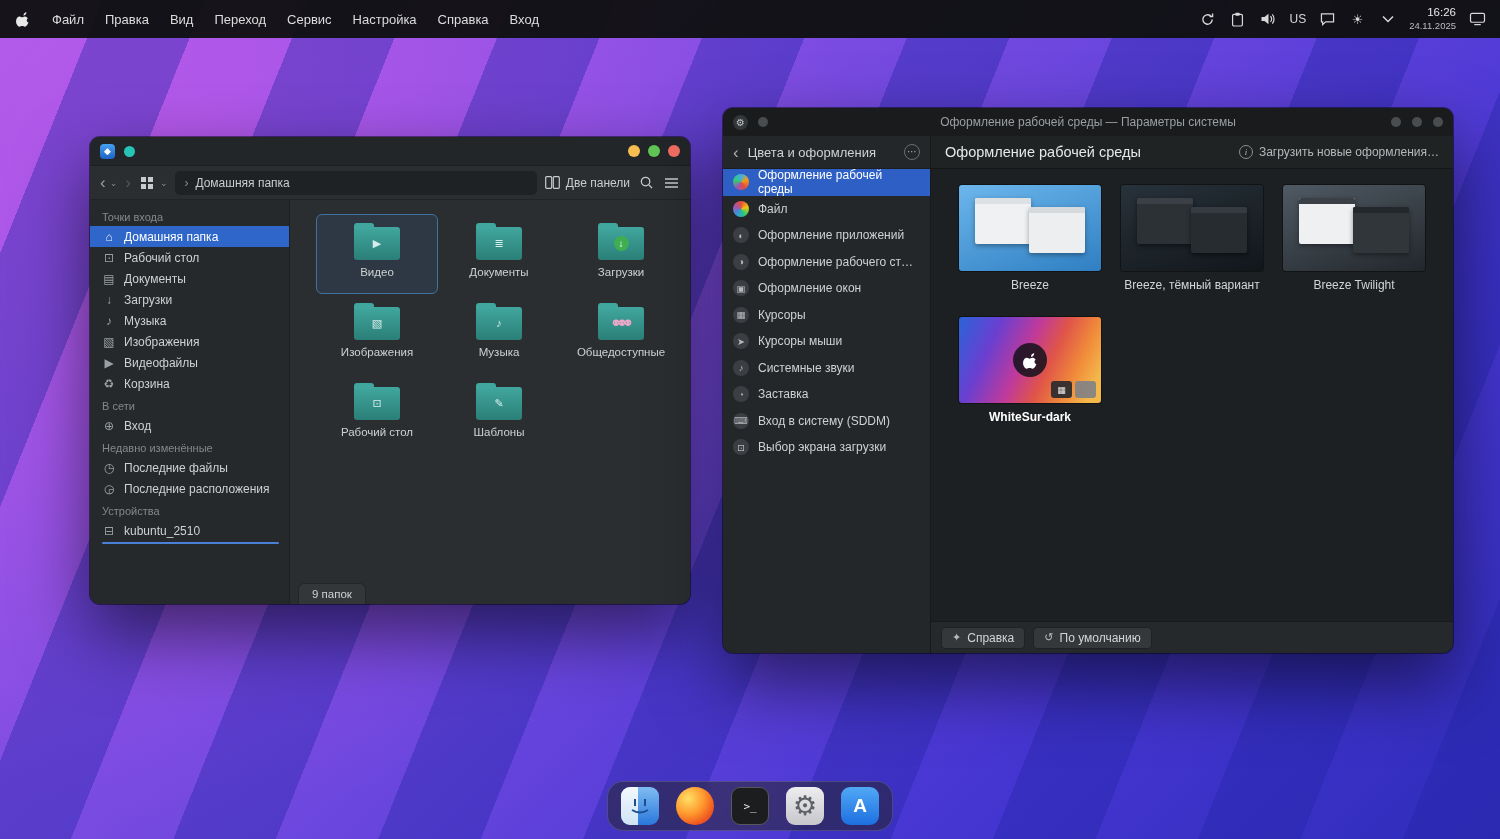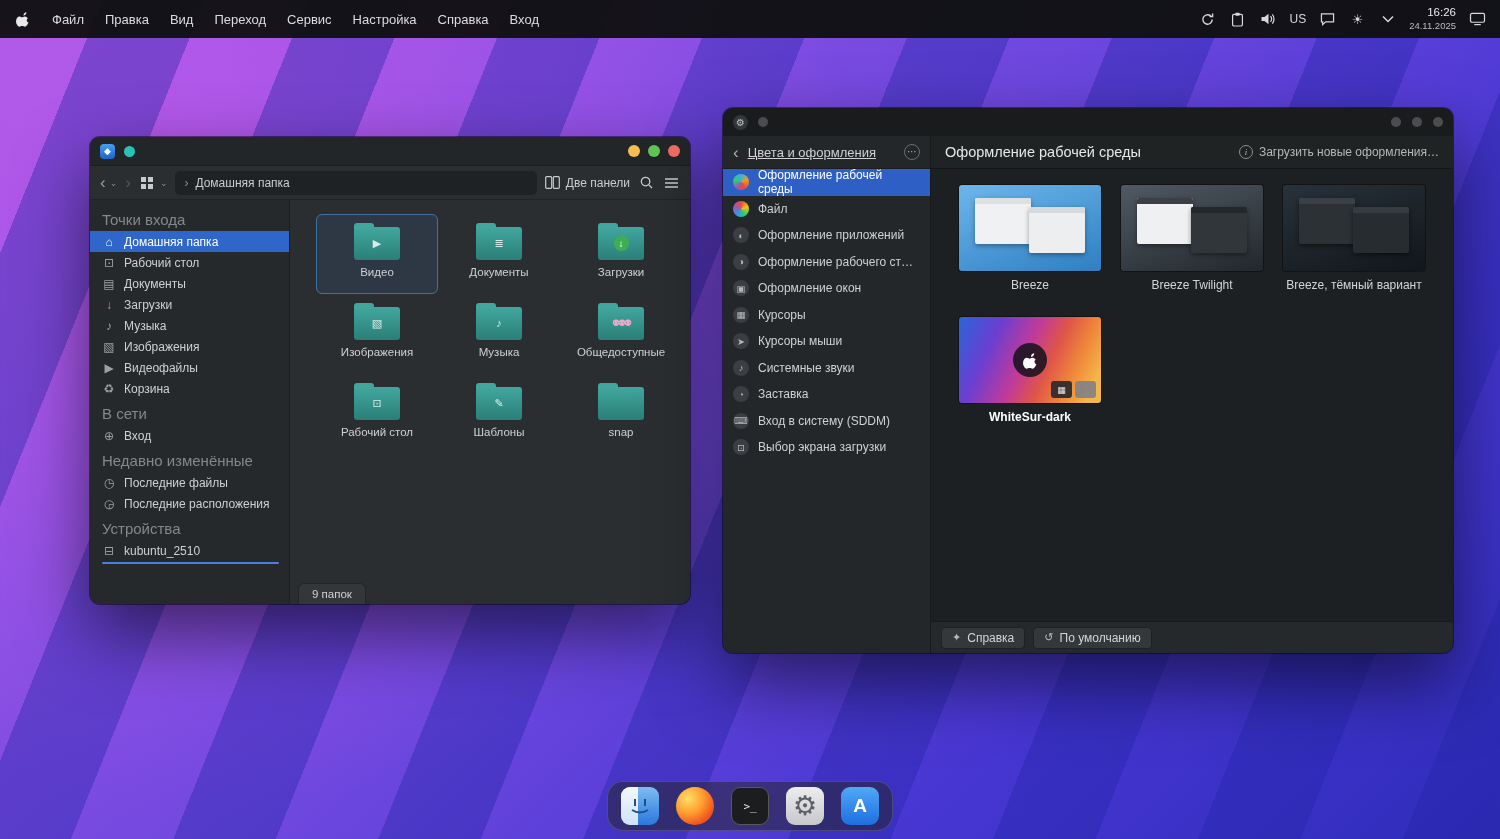--- a/index.html
+++ b/index.html
@@ -42,21 +42,21 @@
     background:#2b2e30;border-bottom:1px solid #212426;font-size:12px;}
   .nav{color:#9aa0a4;font-size:17px;line-height:1;}
   .nav.dis{color:#55595c;}
   .mini-chev{color:#8a8f93;font-size:9px;margin-left:-4px;}
   .breadcrumb{flex:1;height:24px;background:#1f2224;border-radius:5px;display:flex;align-items:center;
     gap:7px;padding:0 9px;color:#caccce;}
   .bc-chev{color:#8a8f93;}
   .split-btn{display:flex;align-items:center;gap:6px;color:#caccce;}
   .d-body{flex:1;display:flex;min-height:0;}
   .d-sidebar{width:200px;flex:none;background:#26292b;border-right:1px solid #1d2022;padding-top:5px;font-size:12px;overflow:hidden;}
-  .side-label{color:#84888c;font-size:15px;padding:6px 12px 3px;}
+  .side-label{color:#84888c;font-size:11px;padding:6px 12px 3px;}
   .side-item{display:flex;align-items:center;gap:8px;height:21px;padding:0 12px;color:#ced1d3;}
   .side-item .si{width:14px;flex:none;text-align:center;color:#9aa0a4;font-size:12px;line-height:1;}
   .side-item.selected{background:#2e66c9;color:#fff;}
   .side-item.selected .si{color:#e8eefc;}
   .dev-underline{height:2px;background:#4a80d8;margin:1px 10px 0 12px;border-radius:1px;}
   .d-main{flex:1;position:relative;background:#2b2e30;}
   .folders-grid{display:grid;grid-template-columns:repeat(3,122px);grid-auto-rows:80px;margin:14px 0 0 26px;}
   .tile{display:flex;flex-direction:column;align-items:center;padding-top:6px;border:1px solid transparent;border-radius:6px;}
   .tile.selected{background:rgba(62,112,176,.16);border-color:#41719f;}
   .tile-label{margin-top:6px;font-size:11.5px;color:#ced1d3;}
@@ -76,21 +76,21 @@
   .s-appicon{width:15px;height:15px;border-radius:50%;background:#34373a;color:#c0c4c7;font-size:10px;
     display:flex;align-items:center;justify-content:center;z-index:1;}
   .gray-dot{width:10px;height:10px;border-radius:50%;background:#4a4d50;z-index:1;}
   .s-tl-left{display:flex;align-items:center;gap:10px;z-index:1;}
   .s-tl-right{margin-left:auto;display:flex;gap:11px;z-index:1;}
   .s-body{flex:1;display:flex;min-height:0;}
   .s-sidebar{width:208px;flex:none;background:#24272a;border-right:1px solid #17191b;display:flex;flex-direction:column;}
   .s-side-head{height:33px;flex:none;display:flex;align-items:center;gap:9px;padding:0 10px;
     border-bottom:1px solid #1b1d1f;color:#cfd2d4;font-size:13px;}
   .back-arrow{font-size:17px;color:#aab0b4;line-height:1;}
-  .s-side-head .grow{flex:1;text-decoration:underline;}
+  .s-side-head .grow{flex:1;}
   .ellipsis-ic{width:16px;height:16px;border:1px solid #6a6e72;border-radius:50%;color:#aab0b4;
     font-size:10px;display:flex;align-items:center;justify-content:center;line-height:0;}
   .s-item{display:flex;align-items:center;gap:9px;height:26.5px;padding:0 10px;color:#ced1d3;font-size:12px;}
   .s-item.selected{background:#2d5fc4;color:#fff;}
   .s-ic{width:16px;height:16px;flex:none;border-radius:50%;background:#3b3e42;color:#b5b9bc;
     display:flex;align-items:center;justify-content:center;font-size:9.5px;line-height:1;}
   .s-ic.plasma{background:conic-gradient(#3daee9,#f39c12,#e74c3c,#9b59b6,#2ecc71,#3daee9);color:#fff;}
   .s-ic.colors{background:conic-gradient(#e74c3c,#f1c40f,#2ecc71,#3498db,#9b59b6,#e74c3c);color:transparent;}
   .s-main{flex:1;display:flex;flex-direction:column;background:#1d2022;min-width:0;}
   .s-main-head{height:33px;flex:none;display:flex;align-items:center;padding:0 14px;background:#202324;border-bottom:1px solid #141618;}
@@ -371,32 +371,29 @@
                 <span class="emblem">⊡</span>
               </span>
             <span class="tile-label">Рабочий стол</span>
           </div>
           <div class="tile">
             <span class="folder">
                 <span class="emblem">✎</span>
               </span>
             <span class="tile-label">Шаблоны</span>
           </div>
-          <div class="tile">
-            <span class="folder"></span>
-            <span class="tile-label">snap</span>
-          </div>
         </div>
         <div class="status-tab">9 папок</div>
       </div>
     </div>
   </div>
 
   <div class="window settings">
     <div class="s-titlebar">
+      <div class="s-title">Оформление рабочей среды — Параметры системы</div>
       <div class="s-tl-left">
         <span class="s-appicon">⚙</span>
         <span class="gray-dot"></span>
       </div>
       <div class="s-tl-right">
         <span class="gray-dot"></span>
         <span class="gray-dot"></span>
         <span class="gray-dot"></span>
       </div>
     </div>
@@ -464,32 +461,32 @@
         </div>
         <div class="themes">
           <div class="theme-card">
             <div class="thumb t-breeze">
               <div class="win wA"></div>
               <div class="win wB"></div>
             </div>
             <div class="theme-label">Breeze</div>
           </div>
           <div class="theme-card">
+            <div class="thumb t-breezedark">
+              <div class="win wA"></div>
+              <div class="win wB"></div>
+            </div>
+            <div class="theme-label">Breeze, тёмный вариант</div>
+          </div>
+          <div class="theme-card">
             <div class="thumb t-twilight">
               <div class="win wA"></div>
               <div class="win wB"></div>
             </div>
             <div class="theme-label">Breeze Twilight</div>
-          </div>
-          <div class="theme-card">
-            <div class="thumb t-breezedark">
-              <div class="win wA"></div>
-              <div class="win wB"></div>
-            </div>
-            <div class="theme-label">Breeze, тёмный вариант</div>
           </div>
           <div class="theme-card selected">
             <div class="thumb t-whitesur">
               <div class="apple-circle">
                 <svg width="15" height="17" viewBox="0 0 16 18">
                     <path fill="#ffffff" d="M11.9 1.2c.1 1-.3 1.9-.9 2.6-.6.7-1.6 1.2-2.5 1.1-.1-.9.4-1.9 1-2.5.6-.7 1.7-1.2 2.4-1.2zM14.3 13c-.4 1-.6 1.4-1.2 2.3-.7 1.1-1.8 2.5-3.1 2.5-1.1 0-1.4-.7-3-.7-1.5 0-1.9.7-3 .7-1.3 0-2.3-1.3-3-2.4C-.9 12.2.2 7.5 2.8 6.3c1.1-.5 2.3-.2 3.1.4.6.4 1.6.4 2.2 0 .9-.6 2.1-.9 3.3-.4.9.4 1.7 1.1 2.1 2-1.9 1.1-1.6 3.7.8 4.7z"></path>
                   </svg>
               </div>
               <div class="thumb-overlay">
                 <span class="ov-btn">▦</span>

